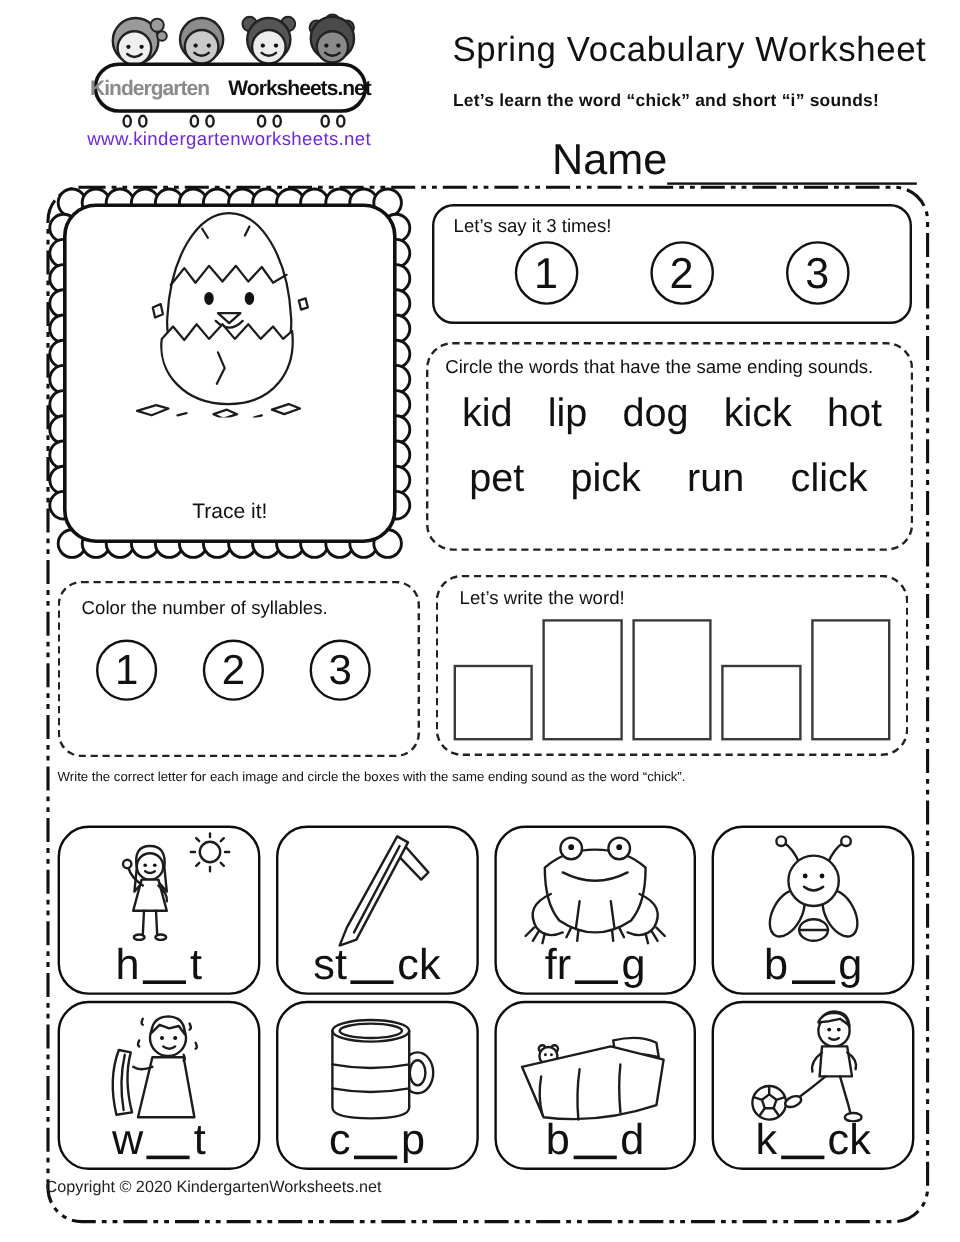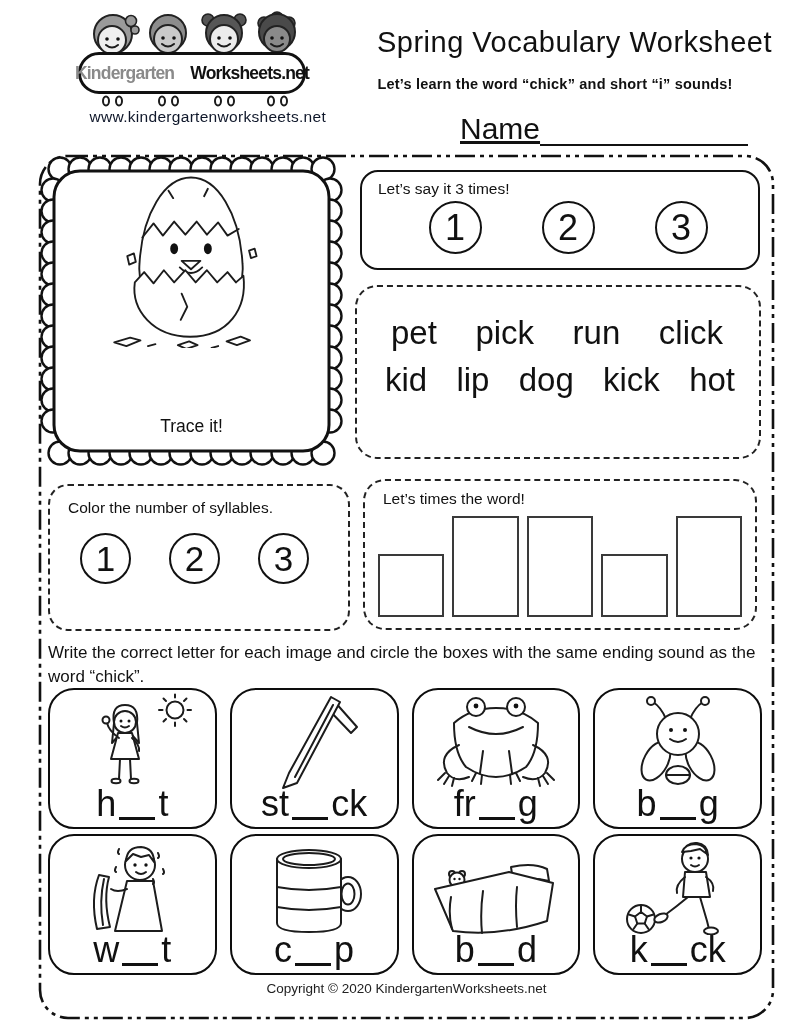--- a/index.html
+++ b/index.html
@@ -8,28 +8,28 @@
 
   
   .logo { position:absolute; left:78px; top:8px; width:228px; height:100px; }
   .logo svg { position:absolute; left:0; top:0; }
   .banner { position:absolute; left:0; top:44px; width:228px; height:42px;
             background:#fff; border:3px solid #111; border-radius:21px;
             display:flex; align-items:center; justify-content:center;
             font-weight:bold; font-size:17.5px; letter-spacing:-0.8px; white-space:nowrap;gap:16px; }
   .brand-gray { color:#8a8a8a; }
   .brand-black { color:#111; }
-  .site-url { position:absolute; left:56px; top:108px; width:270px; text-align:right;
-              font-size:15.5px; color:#0f172a; letter-spacing:0.3px; }
+  .site-url { position:absolute; left:56px; top:108px; width:270px; text-align:center;
+              font-size:15.5px; color:#6d28d9; letter-spacing:0.3px; }
 
   .page-title { position:absolute; left:338px; top:26px; width:434px; text-align:right;
                 font-size:29px; font-weight:500; letter-spacing:0.5px; }
   .page-subtitle { position:absolute; left:338px; top:76px; width:434px; text-align:center;
                    font-size:14.5px; font-weight:bold; letter-spacing:0.2px; }
-  .name-row { position:absolute; left:460px; top:112px; font-size:30px;text-decoration:underline; }
+  .name-row { position:absolute; left:460px; top:112px; font-size:36px; }
   .name-line { display:inline-block; width:208px; border-bottom:2.4px solid #111;
                height:28px; vertical-align:bottom; }
 
   
   .frame { position:absolute; left:38px; top:154px; width:737px; height:866px; }
   .frame > svg.frame-border { position:absolute; left:0; top:0; }
 
   
   .scallop-panel { position:absolute; left:0; top:0; width:307px; height:314px; }
   .chick-art { position:absolute; left:50px; top:16px; }
@@ -68,34 +68,34 @@
 
   .write-box { position:absolute; left:325px; top:325px; width:394px; height:151px;
                border:2.2px dashed #222; border-radius:22px; padding:9px 0 0 18px; }
   .slots { position:absolute; left:13px; right:13px; bottom:11px;
            display:flex; gap:8px; align-items:flex-end; }
   .slot { border:2.4px solid #3a3a3a; background:#fff; flex:1; }
   .slot.tall { height:101px; }
   .slot.short { height:63px; }
 
   .task-text { position:absolute; left:10px; top:487px; width:718px;
-               font-size:17px; line-height:1.42; }
+               font-size:11px; line-height:1.42; }
 
   
   .cards { position:absolute; left:10px; top:534px; width:714px;
            display:grid; grid-template-columns:repeat(4,1fr); column-gap:13px; row-gap:5px; }
   .card { position:relative; height:141px; border:2.5px solid #0d0d0d; border-radius:26px;
           background:#fff; overflow:hidden; }
   .card-img { position:absolute; left:0; right:0; top:3px; display:flex; justify-content:center; }
   .card-label { position:absolute; left:0; right:0; bottom:5px; display:flex;
                 justify-content:center; align-items:flex-end; font-size:36px; line-height:1; }
   .blank { display:inline-block; width:36px; border-bottom:3px solid #111;
            margin:0 3px 2px; }
 
-  .footer { position:absolute; left:0; right:0; top:826px; text-align:center;
+  .footer { position:absolute; left:0; right:0; top:826px; text-align:left;
             font-size:13.5px; color:#222; line-height:1.35; }
 
   svg .ink { stroke:#1c1c1c; stroke-width:2; fill:none; stroke-linecap:round; stroke-linejoin:round; }
   svg .inkf { stroke:#1c1c1c; stroke-width:2; fill:#fff; stroke-linecap:round; stroke-linejoin:round; }
   svg .dot { fill:#111; stroke:none; }
 </style>
 </head>
 <body>
 
 <div class="logo">
@@ -243,46 +243,47 @@
   <div class="say-box">
     <div class="box-label">Let’s say it 3 times!</div>
     <div class="num-row">
       <div class="num-circle">1</div>
       <div class="num-circle">2</div>
       <div class="num-circle">3</div>
     </div>
   </div>
 
   <div class="cw-box">
-    <div class="cw-row cw-row2">
-      <span>pet</span>
-      <span>pick</span>
-      <span>run</span>
-      <span>click</span>
-    </div>
+    <div class="box-label">Circle the words that have the same ending sounds.</div>
     <div class="cw-row cw-row1">
       <span>kid</span>
       <span>lip</span>
       <span>dog</span>
       <span>kick</span>
       <span>hot</span>
     </div>
+    <div class="cw-row cw-row2">
+      <span>pet</span>
+      <span>pick</span>
+      <span>run</span>
+      <span>click</span>
+    </div>
   </div>
 
   <div class="syll-box">
     <div class="box-label">Color the number of syllables.</div>
     <div class="num-row">
       <div class="num-circle">1</div>
       <div class="num-circle">2</div>
       <div class="num-circle">3</div>
     </div>
   </div>
 
   <div class="write-box">
-    <div class="box-label">Let’s times the word!</div>
+    <div class="box-label">Let’s write the word!</div>
     <div class="slots">
       <div class="slot short"></div>
       <div class="slot tall"></div>
       <div class="slot tall"></div>
       <div class="slot short"></div>
       <div class="slot tall"></div>
     </div>
   </div>
 
   <div class="task-text">Write the correct letter for each image and circle the boxes with the same ending sound as the word “chick”.</div>

